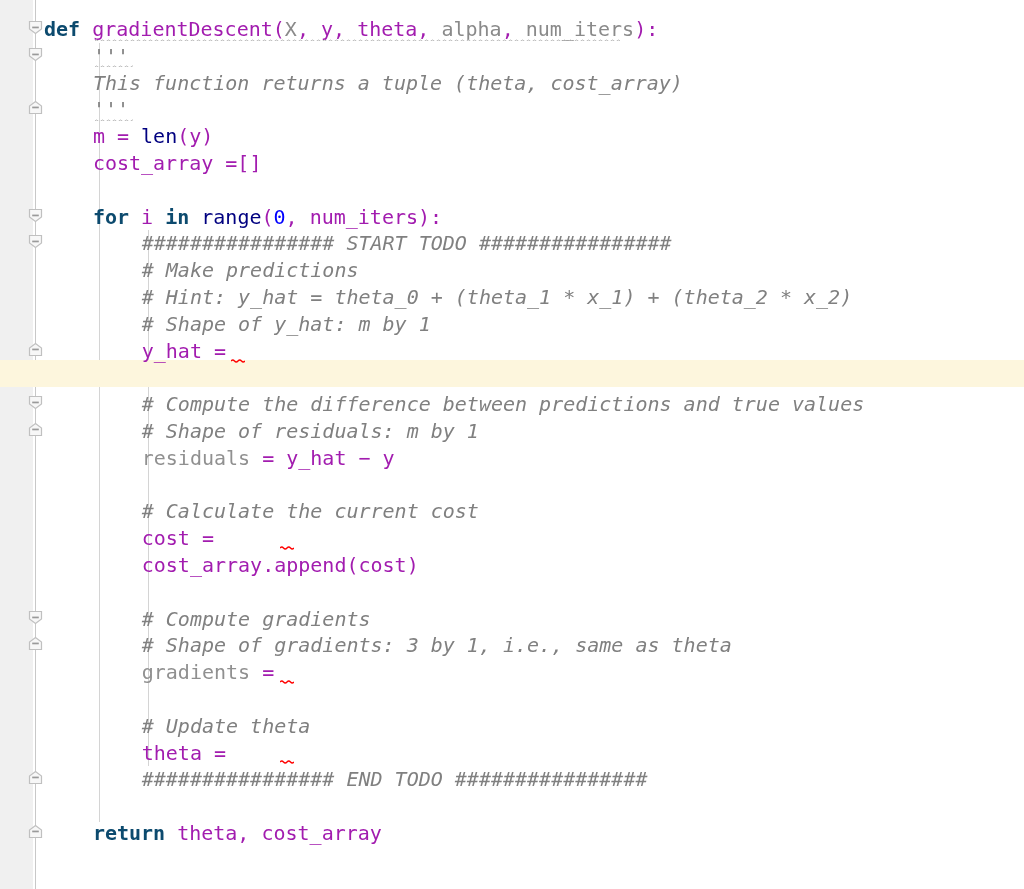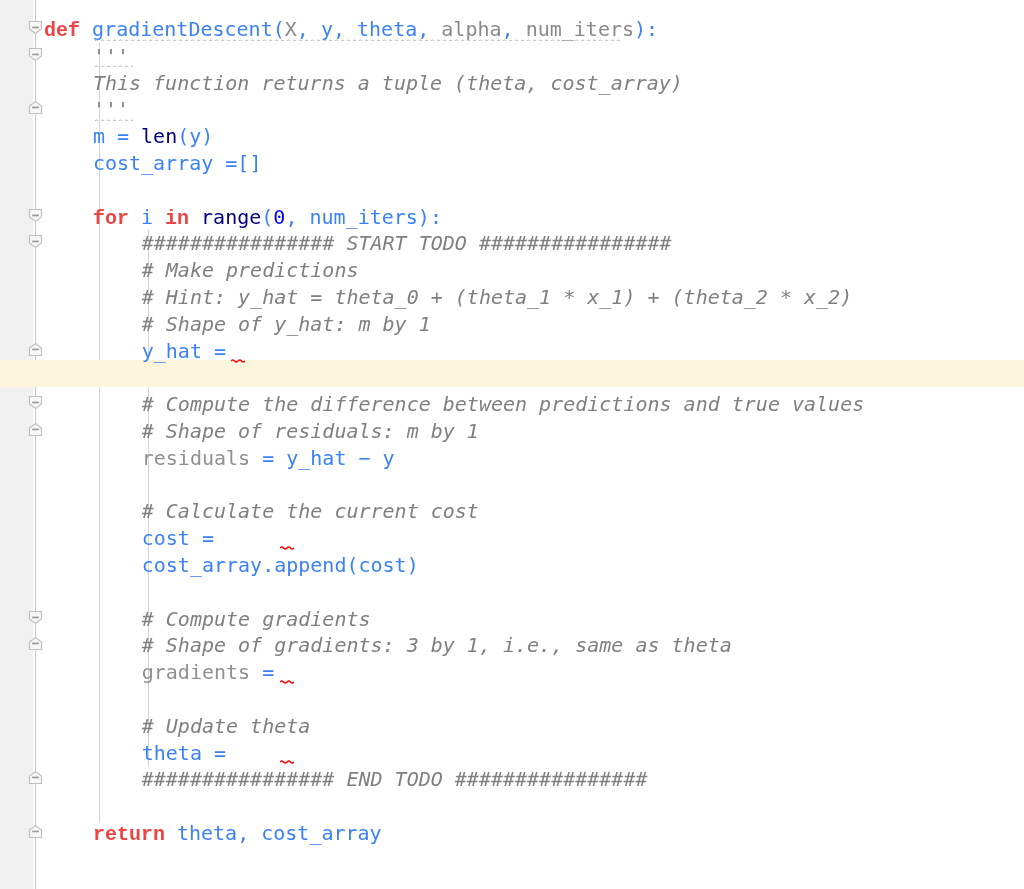--- a/index.html
+++ b/index.html
@@ -88,22 +88,22 @@
     position: absolute;
     left: 44px;
     height: 26.8px;
     white-space: pre;
     font-family: "DejaVu Sans Mono", "Liberation Mono", monospace;
     font-size: 20px;
     letter-spacing: 0px;
   }
 
   
-  .kw      { color: #ef4444; font-weight: bold; font-family: Liberation Mono, monospace; }
-  .plain   { color: #3b82f6; }
+  .kw      { color: #0c4a6e; font-weight: bold; }
+  .plain   { color: #a21caf; }
   .param   { color: #8a8a8a; }
   .builtin { color: #000080; }
   .num     { color: #0000ff; }
   .doc     { color: #808080; font-style: italic; }
   .cmt     { color: #808080; font-style: italic; }
   .unused  { color: #909090; }
   .squiggle-gray {
     position: absolute;
     height: 3px;
     overflow: hidden;

